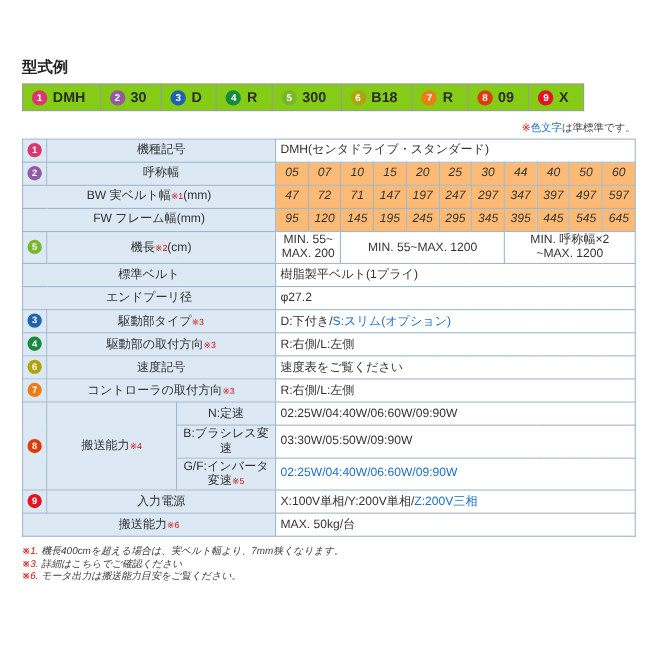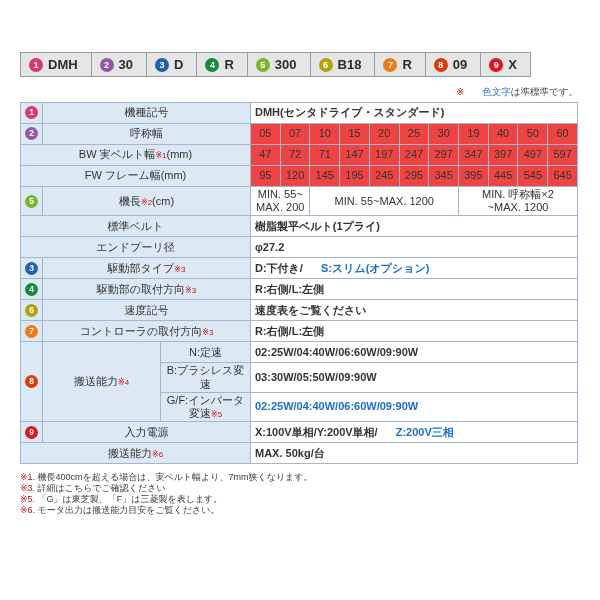--- a/index.html
+++ b/index.html
@@ -7,58 +7,59 @@
   body {
     width:600px; height:600px; background:#fff; color:#333;
     font-family:"Liberation Sans","DejaVu Sans",sans-serif;
     overflow:hidden;
   }
   .wrap { padding:52px 20px 0 20px; width:600px; }
 
   .page-title { font-size:14px; font-weight:bold; color:#222; margin:0 0 6px 0; }
 
   
-  .model-table { border-collapse:collapse; background:#e5e5e5; }
+  .model-table { border-collapse:collapse; background:#84cc16; }
   .model-table td {
     border:1px solid #9b9b9b; padding:4px 13px 4px 8px;
     font-size:13px; font-weight:bold; color:#2b2b2b; white-space:nowrap;
   }
   .badge {
     display:inline-block; width:14px; height:14px; border-radius:50%;
     color:#fff; font-size:9px; font-weight:bold; text-align:center;
     line-height:14px; margin-right:5px; vertical-align:1px;
   }
 
   .legend-note { width:558px; text-align:right; font-size:9.5px; color:#444; margin:9px 0 3px 0; }
   .red  { color:#cc1111; }
-  .blue { color:#1a6fc4;margin-left:18px; }
+  .blue { color:#1a6fc4; }
 
   
   .spec { border-collapse:collapse; width:558px; table-layout:fixed; font-size:11px; }
   .spec td { border:1px solid #a0b7cd; height:21px; padding:1px 4px; line-height:1.2; overflow:hidden; }
   .lb   { background:#dce8f4; }
   .lab  { text-align:center; padding-left:6px; }
   .bcell{ text-align:center; padding:0; }
   .bcell .badge { margin-right:0; width:13px; height:13px; line-height:13px; font-size:8.5px; }
-  .num  { text-align:center; padding:1px 0; background:#ef4444; }
-  .txt  { text-align:left; padding-left:7px; background:#fff;font-weight:bold; }
+  .num  { text-align:center; padding:1px 0; background:#fdba74;font-style:italic; }
+  .txt  { text-align:left; padding-left:7px; background:#fff; }
   .range{ text-align:center; height:34px; background:#fff; }
   .g    { border-left:2px solid #8fa7bf; }
   .rn   { color:#cc1111; font-size:8px; }
 
   
   .fn-wrap { margin-top:8px; font-size:9px; line-height:11px; color:#3a3a3a; }
-  .fn { white-space:nowrap; }
+  .fn { white-space:nowrap;font-style:italic; }
   .fnm { color:#cc1111; }
 </style>
 </head>
 <body>
 
 <div class="wrap">
 
+  <div class="page-title">型式例</div>
 
   <table class="model-table">
     <tbody>
     <tr>
       <td><span class="badge" style="background-color: rgb(217, 55, 110);">1</span><span>DMH</span></td>
       <td><span class="badge" style="background-color: rgb(148, 89, 165);">2</span><span>30</span></td>
       <td><span class="badge" style="background-color: rgb(33, 98, 174);">3</span><span>D</span></td>
       <td><span class="badge" style="background-color: rgb(23, 138, 61);">4</span><span>R</span></td>
       <td><span class="badge" style="background-color: rgb(122, 182, 44);">5</span><span>300</span></td>
       <td><span class="badge" style="background-color: rgb(179, 162, 15);">6</span><span>B18</span></td>
@@ -99,21 +100,21 @@
     <tr>
       <td class="lb bcell"><span class="badge" style="background-color: rgb(148, 89, 165);">2</span></td>
       <td class="lb lab" colspan="2">呼称幅</td>
       <td class="num">05</td>
       <td class="num">07</td>
       <td class="num g">10</td>
       <td class="num">15</td>
       <td class="num">20</td>
       <td class="num">25</td>
       <td class="num">30</td>
-      <td class="num g">19</td>
+      <td class="num g">44</td>
       <td class="num">40</td>
       <td class="num">50</td>
       <td class="num">60</td>
     </tr>
 
     <tr>
       <td class="lb lab" colspan="3"><span>BW 実ベルト幅</span><span class="rn">※1</span><span>(mm)</span></td>
       <td class="num">47</td>
       <td class="num">72</td>
       <td class="num g">71</td>
@@ -215,17 +216,16 @@
       <td class="lb lab" colspan="3"><span>搬送能力</span><span class="rn">※6</span></td>
       <td class="txt" colspan="11">MAX. 50kg/台</td>
     </tr>
 
     </tbody>
   </table>
 
   <div class="fn-wrap">
     <div class="fn"><span class="fnm">※1.</span> <span>機長400cmを超える場合は、実ベルト幅より、7mm狭くなります。</span></div>
     <div class="fn"><span class="fnm">※3.</span> <span>詳細はこちらでご確認ください</span></div>
-    <div class="fn"><span class="fnm">※5.</span> <span>「G」は東芝製、「F」は三菱製を表します。</span></div>
     <div class="fn"><span class="fnm">※6.</span> <span>モータ出力は搬送能力目安をご覧ください。</span></div>
   </div>
 
 </div>
 
 </body></html>

